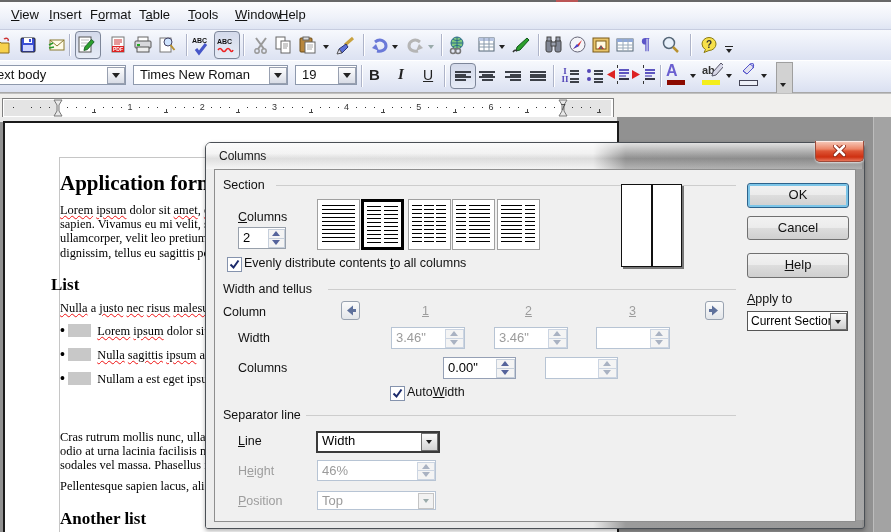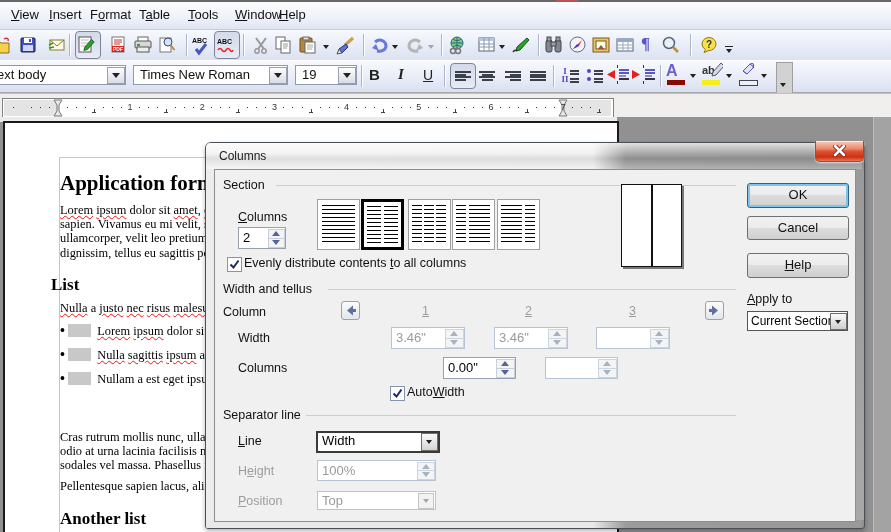--- a/index.html
+++ b/index.html
@@ -598,21 +598,21 @@
   <div class="gline" style="left:100px;top:272px;width:430px"></div>
   <span class="glabel" style="left:32px;top:291px"><u>L</u>ine</span>
   <div class="abs" style="left:110px;top:288px;width:120px;height:18px;background:#fff;border:2px solid #3a3a3a">
     <span class="abs" style="left:4px;top:0px;font-size:13px;color:#000">Width</span>
     <span class="abs" style="left:103px;top:0px;width:15px;height:16px;background:linear-gradient(#fafafa,#d4d4d4);border:1px solid #6e6e6e">
           <i class="ddarw" style="left:4px;top:6px"></i>
         </span>
   </div>
   <span class="glabelg" style="left:32px;top:321px">H<u>e</u>ight</span>
   <div class="fld" style="left:111px;top:317px;width:117px;height:19px">
-    <span class="tx">100%</span>
+    <span class="tx">46%</span>
     <span class="spbtn" style="left:99px;top:1px;width:16px;height:8px;border-color:#ccd5e2">
           <i class="tri-u tri-ug" style="left:4px;top:1px"></i>
         </span>
     <span class="spbtn" style="left:99px;top:9px;width:16px;height:8px;border-color:#ccd5e2">
           <i class="tri-d tri-dg" style="left:4px;top:1px"></i>
         </span>
   </div>
   <span class="glabelg" style="left:32px;top:351px"><u>P</u>osition</span>
   <div class="fld" style="left:111px;top:348px;width:117px;height:17px">
     <span class="tx" style="top:1px">Top</span>

